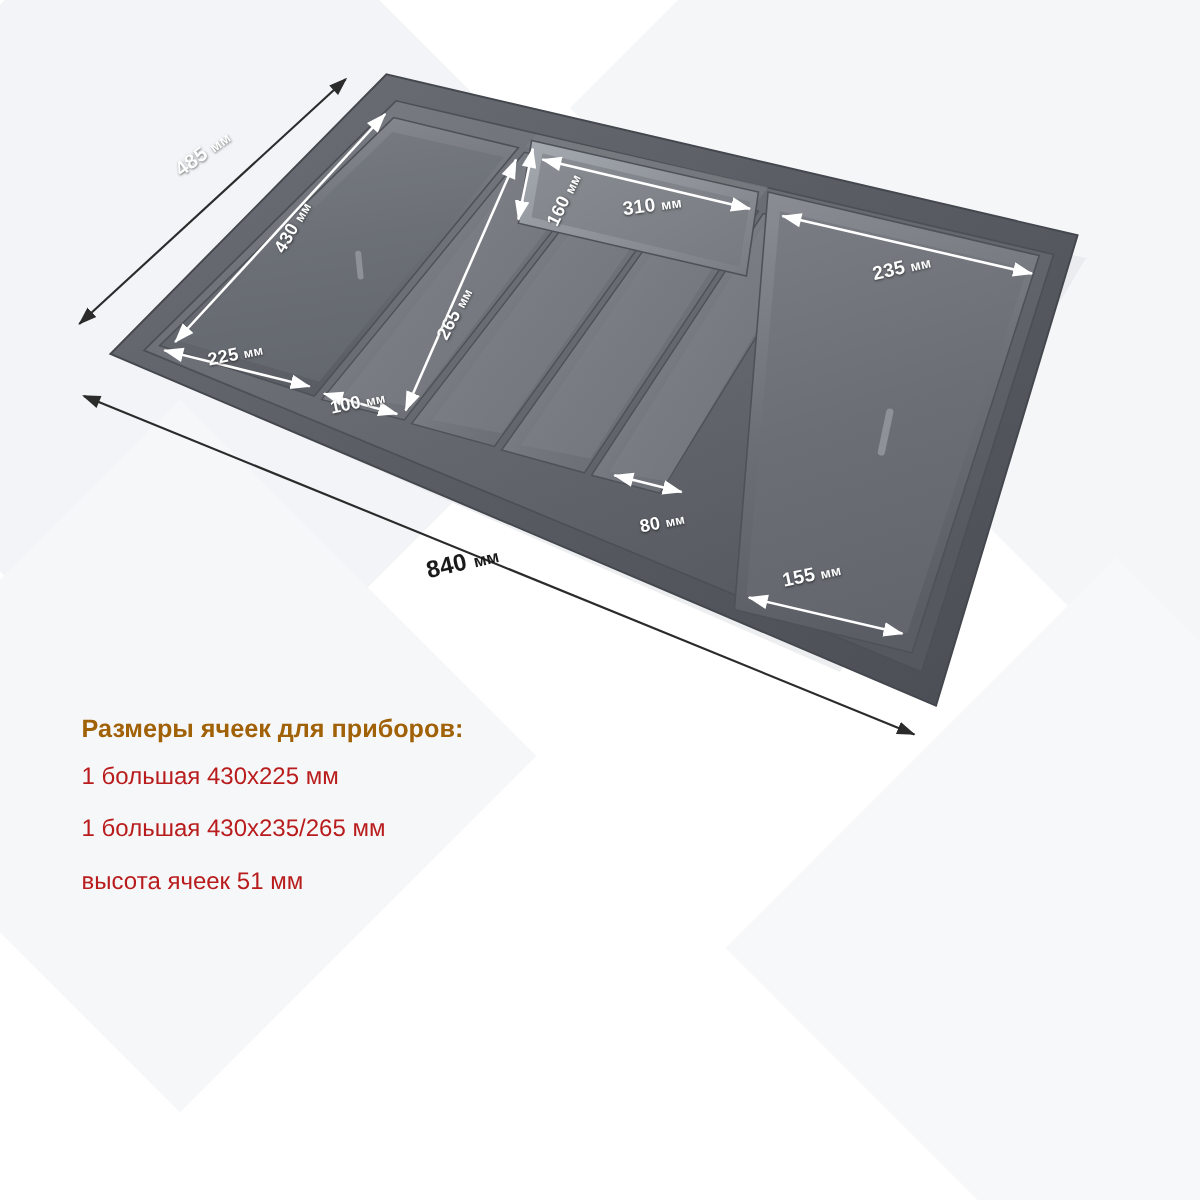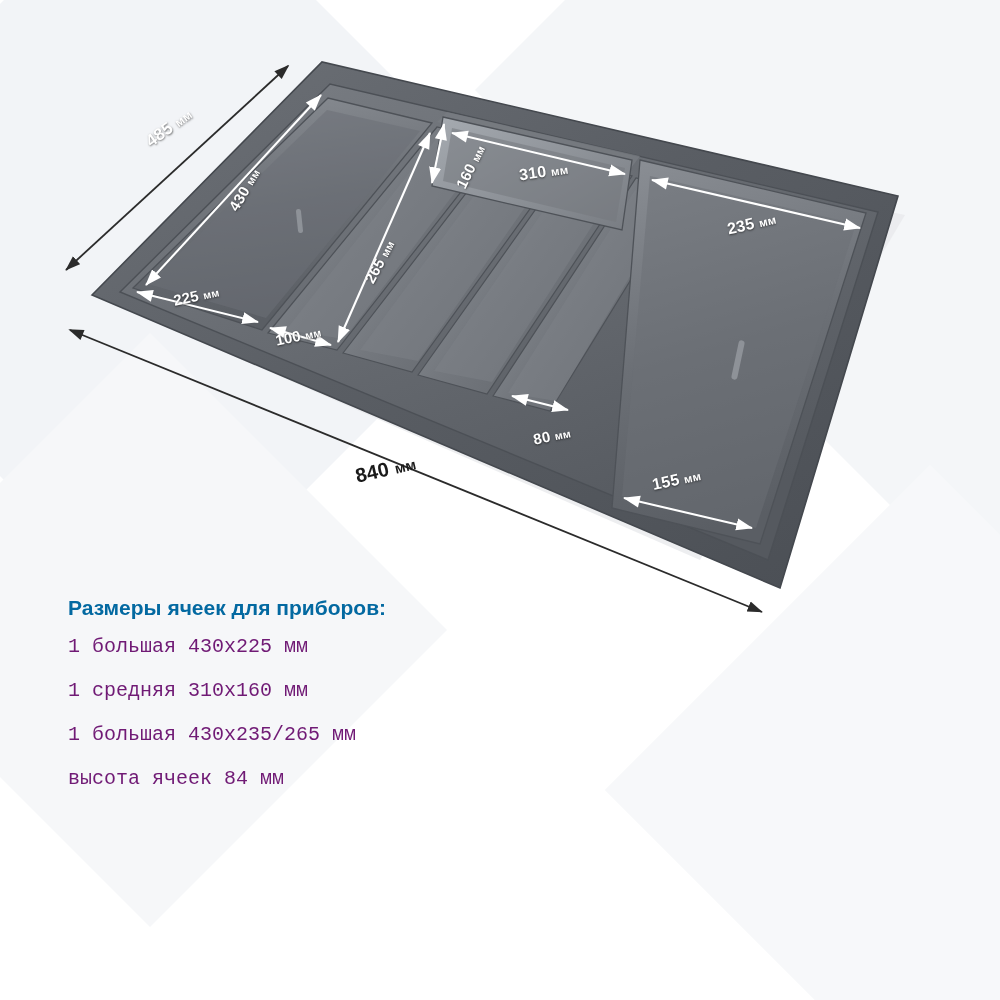--- a/index.html
+++ b/index.html
@@ -97,29 +97,28 @@
   
   #spec-block {
     position: absolute;
     left: 68px;
     top: 596px;
     width: 720px;
   }
   #spec-title {
     font-size: 21px;
     font-weight: bold;
-    color: #0369a1;
+    color: #a16207;
     margin-bottom: 16px;
   }
   .spec-line {
     font-size: 20px;
-    color: #701a75;
+    color: #b91c1c;
     margin-bottom: 22px;
     line-height: 1.1;
-    font-family: Liberation Mono, monospace;
   }
 </style>
 </head>
 <body>
 
 <div id="page">
 
   <div class="bg-shape bg-1"></div>
   <div class="bg-shape bg-2"></div>
   <div class="bg-shape bg-3"></div>
@@ -232,18 +231,17 @@
     <div class="dim-label" id="lbl-310"><span>310</span> <span class="unit">мм</span></div>
     <div class="dim-label" id="lbl-235"><span>235</span> <span class="unit">мм</span></div>
     <div class="dim-label" id="lbl-80"><span>80</span> <span class="unit">мм</span></div>
     <div class="dim-label" id="lbl-155"><span>155</span> <span class="unit">мм</span></div>
     <div class="dim-label dark" id="lbl-840"><span>840</span> <span class="unit">мм</span></div>
   </div>
 
   <div id="spec-block">
     <div id="spec-title">Размеры ячеек для приборов:</div>
     <div class="spec-line">1 большая 430х225 мм</div>
-    <div class="spec-line">1 средняя 310х160 мм</div>
     <div class="spec-line">1 большая 430х235/265 мм</div>
-    <div class="spec-line">высота ячеек 84 мм</div>
+    <div class="spec-line">высота ячеек 51 мм</div>
   </div>
 
 </div>
 
 </body></html>

